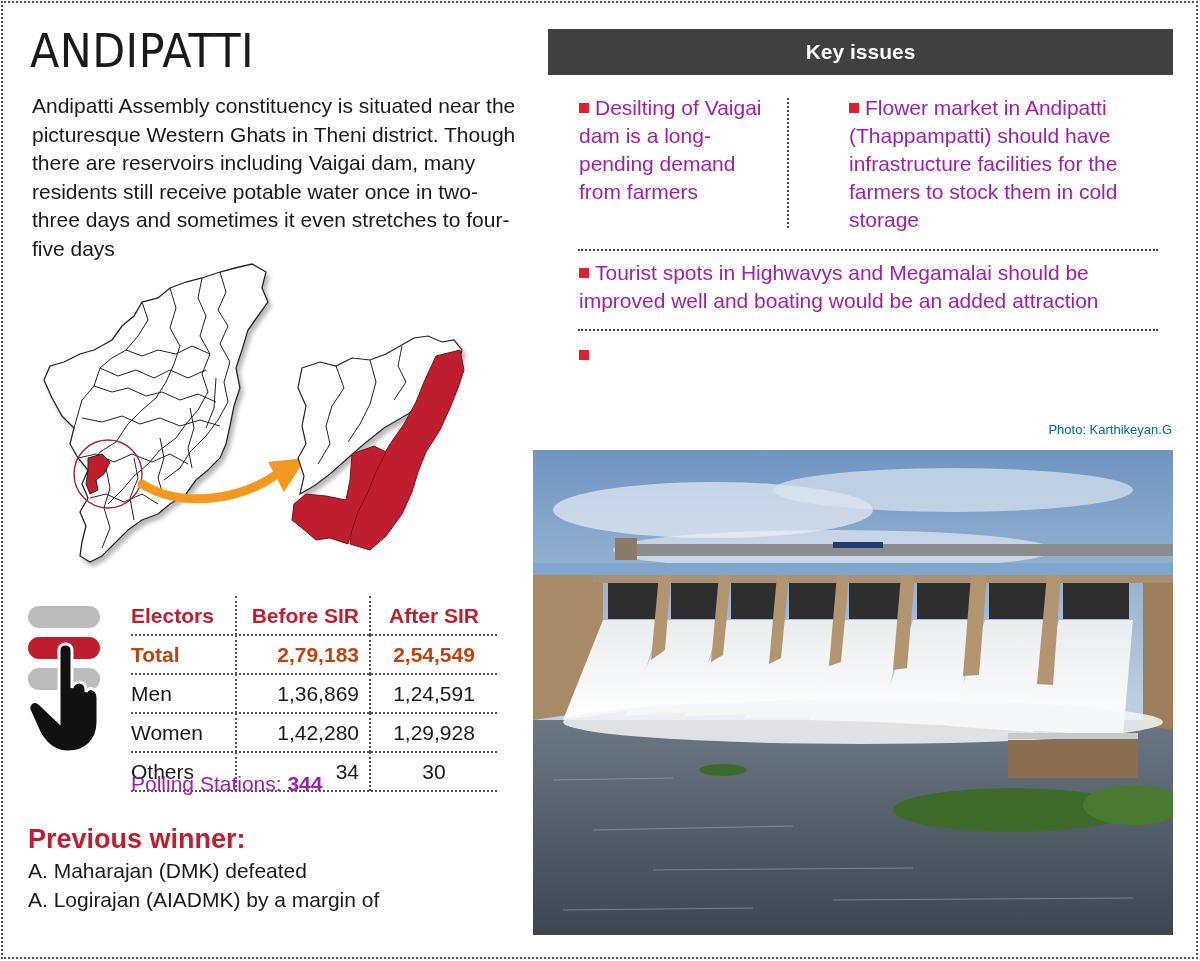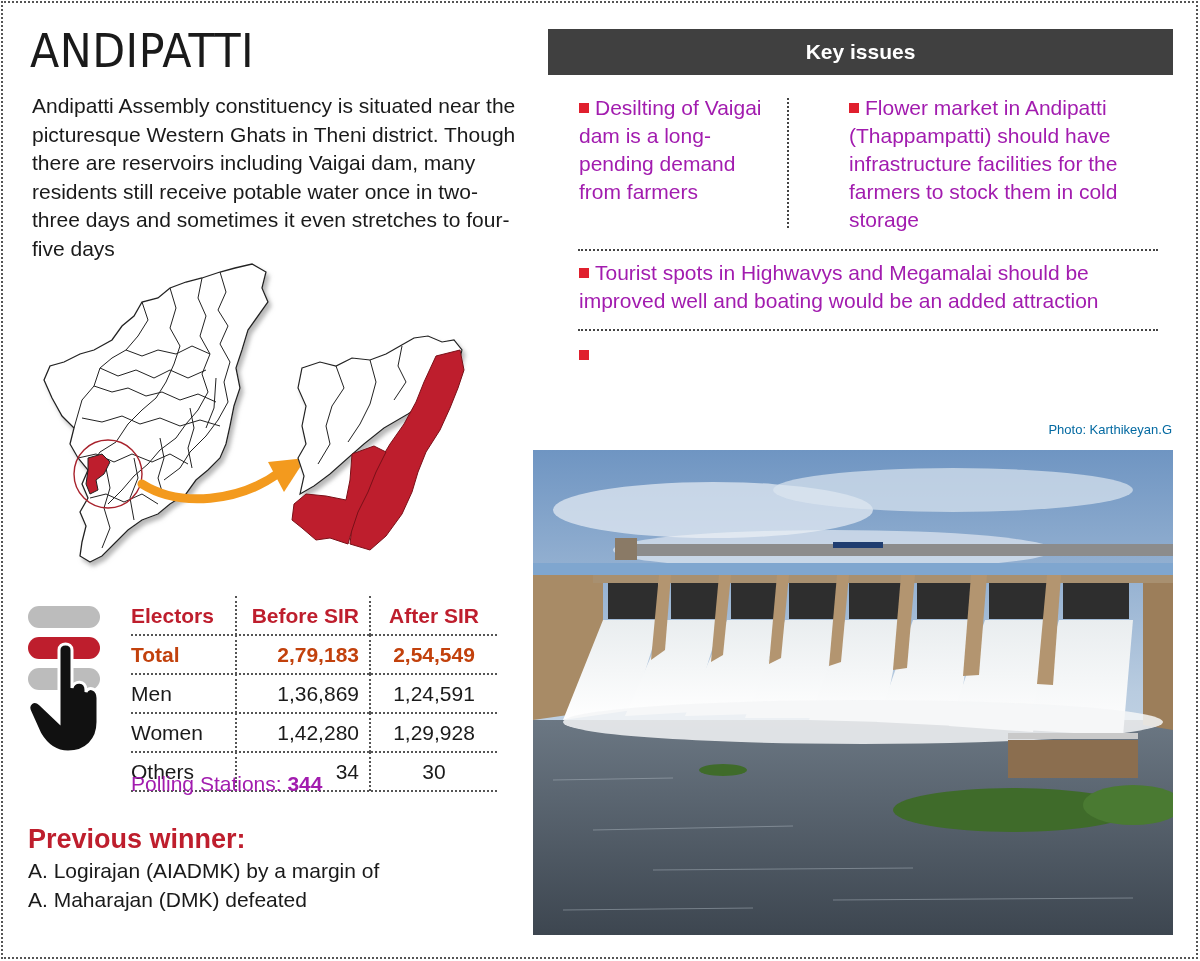--- a/index.html
+++ b/index.html
@@ -245,15 +245,15 @@
   </div>
 </div>
 
 <div class="polling">
   <span>Polling Stations:</span>
   <b>344</b>
 </div>
 
 <div class="prev-title">Previous winner:</div>
 <div class="prev-body">
+  <div>A. Maharajan (DMK) defeated</div>
   <div>A. Logirajan (AIADMK) by a margin of</div>
-  <div>A. Maharajan (DMK) defeated</div>
 </div>
 
 </body></html>

